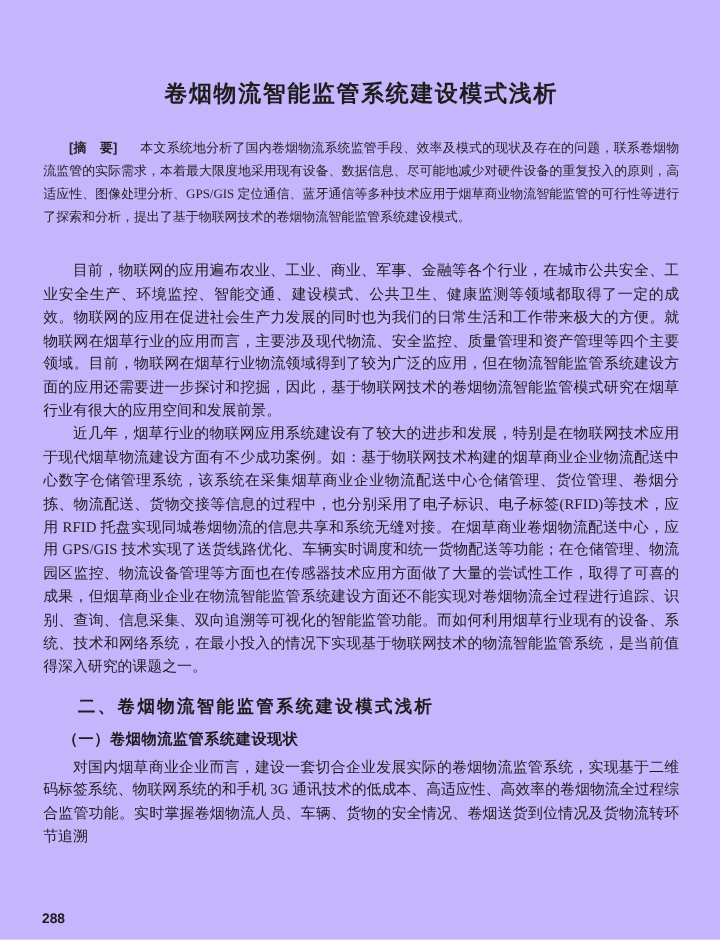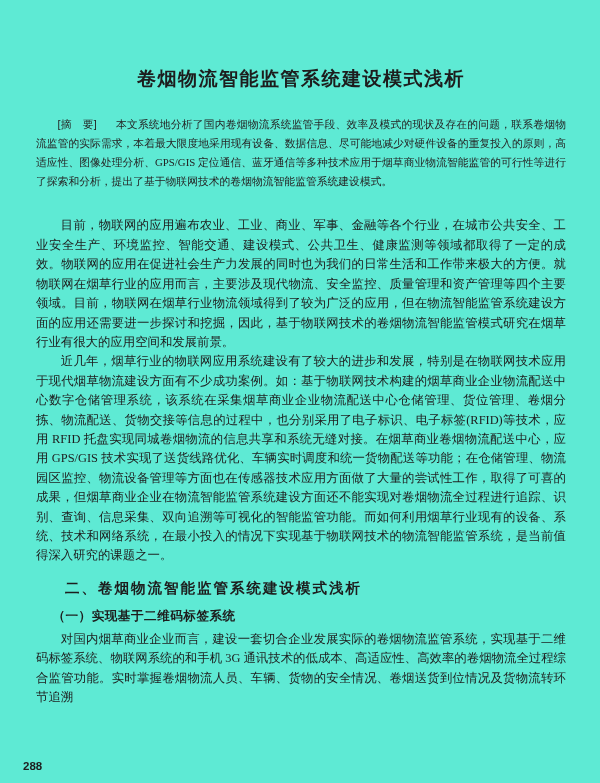--- a/index.html
+++ b/index.html
@@ -1,21 +1,21 @@
 <!DOCTYPE html>
 <html lang="zh"><head>
 <meta charset="utf-8">
 <style>
   html, body { margin: 0; padding: 0; background: #e8e8e6; }
   .page {
     position: relative;
     width: 600px;
     height: 783px;
     margin: 0 auto;
-    background: #5eead4;
+    background: #c4b5fd;
     box-sizing: border-box;
     padding: 54px 34px 0 36px;
     font-family: "Liberation Serif", "DejaVu Serif", serif;
     color: #1d1d1d;
     overflow: hidden;
   }
   .title {
     text-align: center;
     font-family: "Liberation Sans", "DejaVu Sans", sans-serif;
     font-weight: bold;
@@ -41,21 +41,21 @@
     color: #242424;
   }
   .keywords-p {
     font-size: 10.8px;
     line-height: 19px;
     text-indent: 2em;
     margin: 0;
     color: #242424;
   }
   .abstract-label, .keywords-label {
-    font-weight: normal;
+    font-weight: bold;
     font-family: "Liberation Sans", "DejaVu Sans", sans-serif;
     margin-right: 19px;
   }
   .body-para {
     font-size: 12.4px;
     line-height: 19.4px;
     text-align: justify;
     text-indent: 2em;
     margin: 0;
   }
@@ -71,21 +71,21 @@
   .sub-heading {
     font-family: "Liberation Sans", "DejaVu Sans", sans-serif;
     font-weight: bold;
     font-size: 12.6px;
     letter-spacing: 0.5px;
     text-indent: 1.3em;
     margin: 9px 0 5px 0;
   }
   .page-number {
     position: absolute;
-    left: 23px;
+    left: 35px;
     bottom: 11px;
     font-family: "Liberation Sans", "DejaVu Sans", sans-serif;
     font-weight: bold;
     font-size: 11.5px;
     color: #1d1d1d;
   }
 </style>
 </head>
 <body>
 
@@ -98,19 +98,19 @@
     <p class="abstract-p"><span class="abstract-label">[摘　要]</span><span>本文系统地分析了国内卷烟物流系统监管手段、效率及模式的现状及存在的问题，联系卷烟物流监管的实际需求，本着最大限度地采用现有设备、数据信息、尽可能地减少对硬件设备的重复投入的原则，高适应性、图像处理分析、GPS/GIS 定位通信、蓝牙通信等多种技术应用于烟草商业物流智能监管的可行性等进行了探索和分析，提出了基于物联网技术的卷烟物流智能监管系统建设模式。</span></p>
   </div>
 
   <p class="body-para para-1">目前，物联网的应用遍布农业、工业、商业、军事、金融等各个行业，在城市公共安全、工业安全生产、环境监控、智能交通、建设模式、公共卫生、健康监测等领域都取得了一定的成效。物联网的应用在促进社会生产力发展的同时也为我们的日常生活和工作带来极大的方便。就物联网在烟草行业的应用而言，主要涉及现代物流、安全监控、质量管理和资产管理等四个主要领域。目前，物联网在烟草行业物流领域得到了较为广泛的应用，但在物流智能监管系统建设方面的应用还需要进一步探讨和挖掘，因此，基于物联网技术的卷烟物流智能监管模式研究在烟草行业有很大的应用空间和发展前景。</p>
 
 
   <p class="body-para">近几年，烟草行业的物联网应用系统建设有了较大的进步和发展，特别是在物联网技术应用于现代烟草物流建设方面有不少成功案例。如：基于物联网技术构建的烟草商业企业物流配送中心数字仓储管理系统，该系统在采集烟草商业企业物流配送中心仓储管理、货位管理、卷烟分拣、物流配送、货物交接等信息的过程中，也分别采用了电子标识、电子标签(RFID)等技术，应用 RFID 托盘实现同城卷烟物流的信息共享和系统无缝对接。在烟草商业卷烟物流配送中心，应用 GPS/GIS 技术实现了送货线路优化、车辆实时调度和统一货物配送等功能；在仓储管理、物流园区监控、物流设备管理等方面也在传感器技术应用方面做了大量的尝试性工作，取得了可喜的成果，但烟草商业企业在物流智能监管系统建设方面还不能实现对卷烟物流全过程进行追踪、识别、查询、信息采集、双向追溯等可视化的智能监管功能。而如何利用烟草行业现有的设备、系统、技术和网络系统，在最小投入的情况下实现基于物联网技术的物流智能监管系统，是当前值得深入研究的课题之一。</p>
 
   <h2 class="section-heading">二、卷烟物流智能监管系统建设模式浅析</h2>
 
-  <h3 class="sub-heading">（一）实现基于二维码标签系统</h3>
+  <h3 class="sub-heading">（一）卷烟物流监管系统建设现状</h3>
 
   <p class="body-para">对国内烟草商业企业而言，建设一套切合企业发展实际的卷烟物流监管系统，实现基于二维码标签系统、物联网系统的和手机 3G 通讯技术的低成本、高适应性、高效率的卷烟物流全过程综合监管功能。实时掌握卷烟物流人员、车辆、货物的安全情况、卷烟送货到位情况及货物流转环节追溯</p>
 
   <div class="page-number">288</div>
 
 </div>
 
 </body></html>

